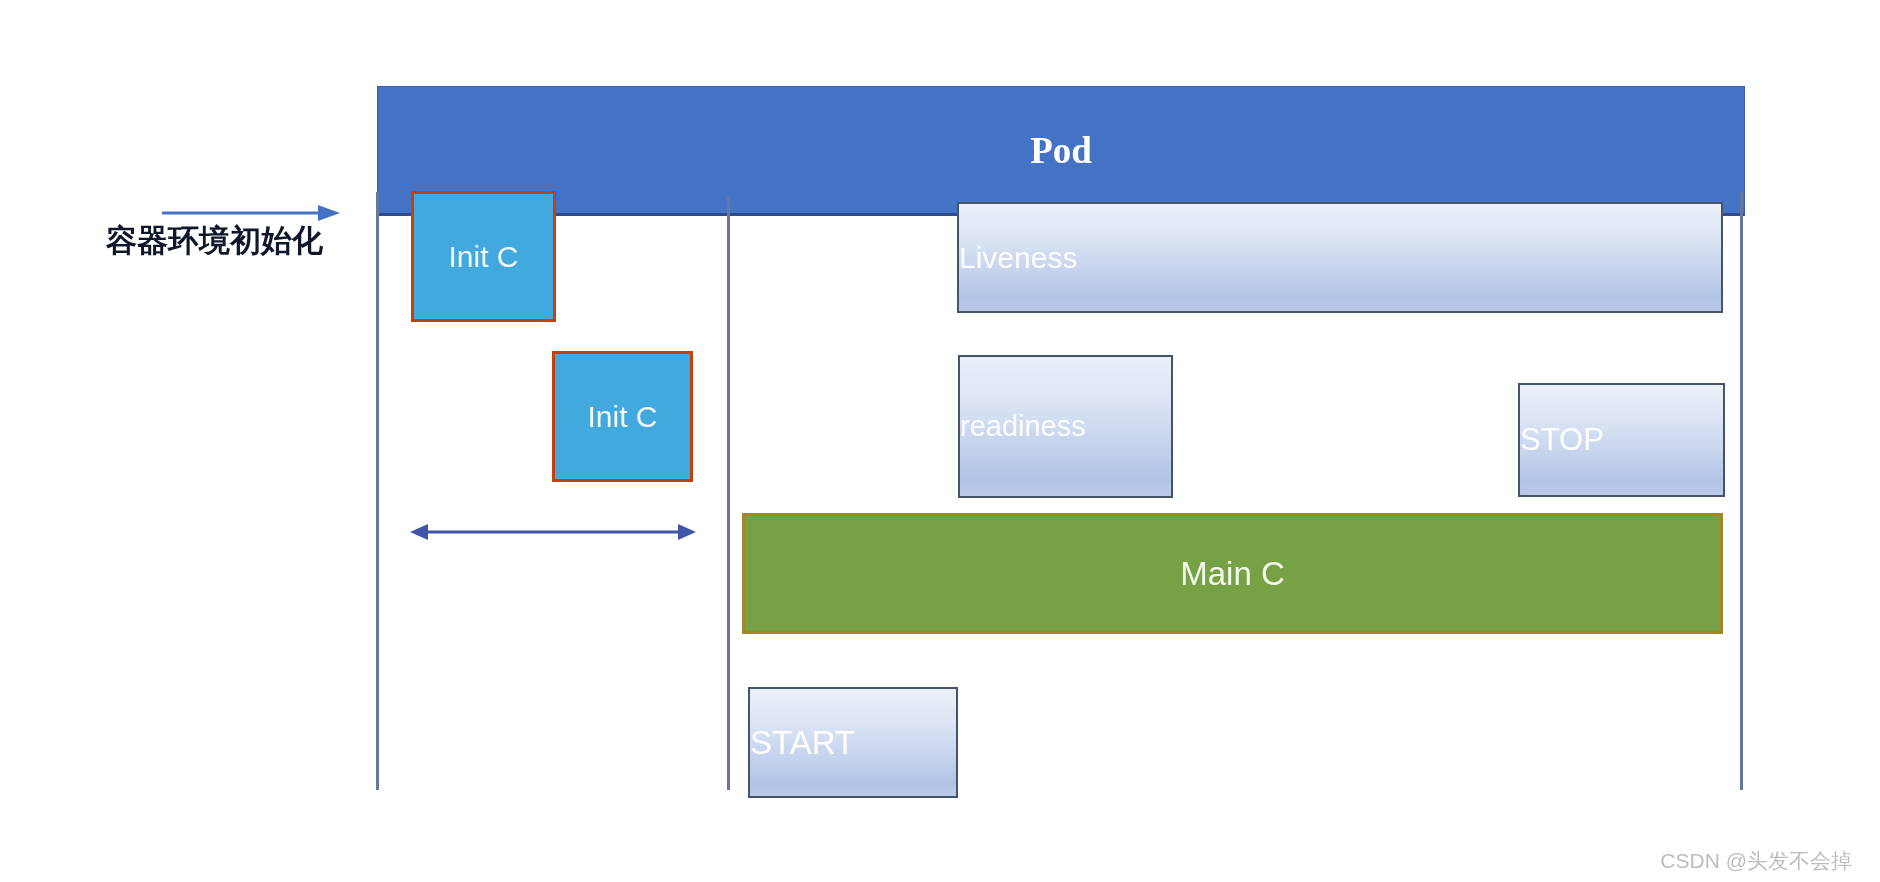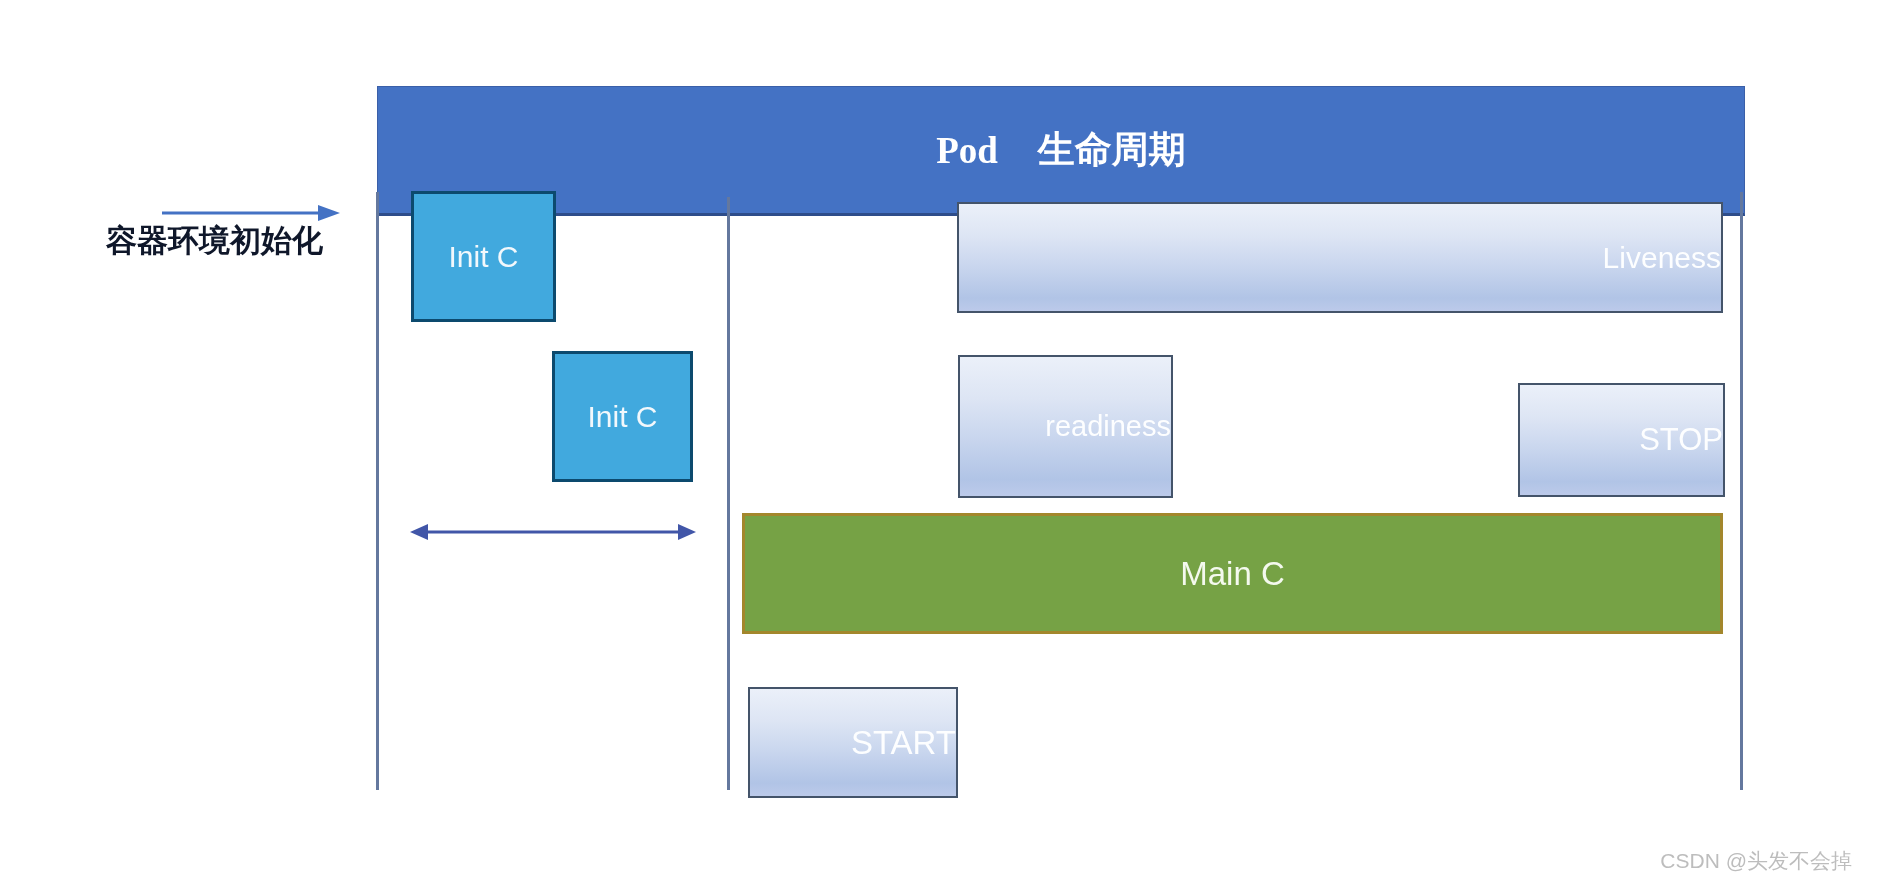--- a/index.html
+++ b/index.html
@@ -58,21 +58,21 @@
     background: #64789e;
   }
   .vline-left  { left: 376px;  top: 192px; height: 598px; }
   .vline-mid   { left: 727px;  top: 197px; height: 593px; }
   .vline-right { left: 1740px; top: 192px; height: 598px; }
 
   
   .initc {
     position: absolute;
     background: #41a9de;
-    border: 3px solid #0c4a6e;
+    border: 3px solid #c2410c;
     box-sizing: border-box;
     display: flex;
     align-items: center;
     justify-content: center;
     color: #f2f8fc;
     font-size: 30px;
   }
   .initc1 { left: 411px; top: 191px; width: 145px; height: 131px; }
   .initc2 { left: 552px; top: 351px; width: 141px; height: 131px; }
 
@@ -82,21 +82,21 @@
   }
 
   
   .bluebox {
     position: absolute;
     border: 2px solid #44546a;
     box-sizing: border-box;
     background: linear-gradient(180deg, #ebf0f9 0%, #dde5f4 30%, #c9d6ee 58%, #b1c4e6 88%, #bccaea 100%);
     display: flex;
     align-items: center;
-    justify-content: flex-end;
+    justify-content: flex-start;
     color: #fdfeff;
     font-size: 30px;
   }
   .liveness  { left: 957px;  top: 202px; width: 766px; height: 111px; }
   .readiness { left: 958px;  top: 355px; width: 215px; height: 143px; font-size: 29px; }
   .stop      { left: 1518px; top: 383px; width: 207px; height: 114px; font-size: 31px; }
   .start     { left: 748px;  top: 679px; width: 210px; height: 111px; font-size: 33px; margin-top: 8px; }
 
   
   .mainc {
@@ -121,21 +121,20 @@
     white-space: nowrap;
   }
 </style>
 </head>
 <body>
 
 <div class="canvas">
 
   <div class="header">
     <span>Pod</span>
-    <span class="title-zh">生命周期</span>
   </div>
 
   <svg class="annot-arrow" width="184" height="26" viewBox="0 0 184 26">
     <line x1="2" y1="13" x2="160" y2="13" stroke="#4472c4" stroke-width="3"></line>
     <polygon points="158,5 180,13 158,21" fill="#4472c4"></polygon>
   </svg>
   <div class="annot-label">容器环境初始化</div>
 
   <div class="vline vline-left"></div>
   <div class="vline vline-mid"></div>

